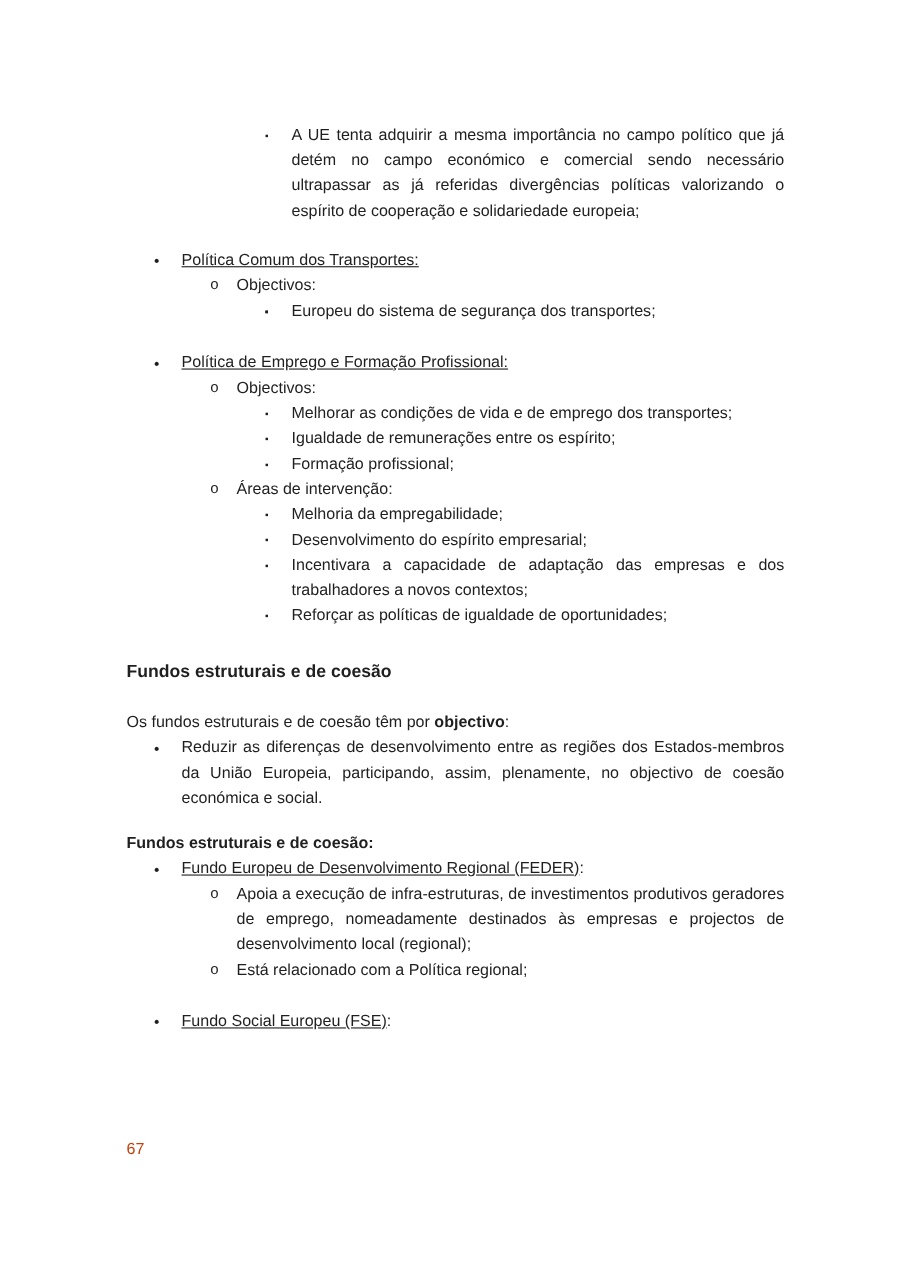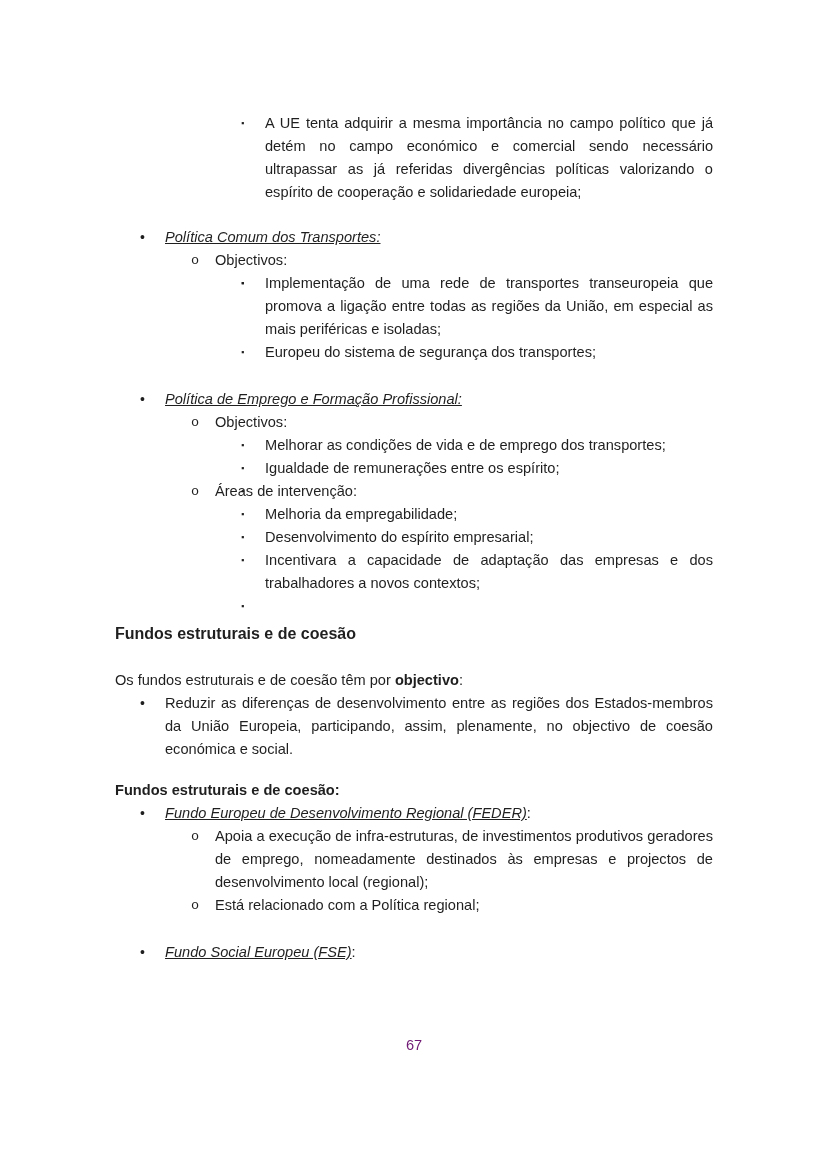--- a/index.html
+++ b/index.html
@@ -22,33 +22,33 @@
   .block .txt{display:block;text-align:justify;}
   .heading{font-weight:bold;font-size:16px;line-height:26px;}
   .heading .txt, .paragraph.single .txt{text-align:left;}
   .li1{padding-left:50px;}
   .li1 .marker{position:absolute;left:25px;top:0;font-size:14px;line-height:23px;}
   .li2{padding-left:100px;}
   .li2 .marker{position:absolute;left:76px;top:0;font-family:"Liberation Mono", monospace;font-size:13.5px;line-height:23px;}
   .li3{padding-left:150px;}
   .li3 .marker{position:absolute;left:126px;top:0;font-size:9px;line-height:23px;}
   .b{font-weight:bold;}
-  .u{text-decoration:underline;font-style:italic;}
+  .u{text-decoration:underline;}
   .spacer{width:100%;}
   .spacer.s{height:18px;}
   .spacer.m{height:22px;}
   .spacer.l{height:24px;}
   .spacer.xl{height:26px;}
   .pagenum{
     position:absolute;
     left:115px;top:1034px;
     width:598px;
-    text-align:center;
+    text-align:left;
     font-size:14.6px;line-height:23px;
-    color:#701a75;
+    color:#c2410c;
   }
 </style>
 </head>
 <body>
 
 <div class="page">
   <div class="content">
       <div class="block li3">
         <span class="marker">▪</span>
         <span class="txt"><span class="">A UE tenta adquirir a mesma importância no campo político que já detém no campo económico e comercial sendo necessário ultrapassar as já referidas divergências políticas valorizando o espírito de cooperação e solidariedade europeia;</span></span>
@@ -60,21 +60,20 @@
       </div>
       <div class="block li2">
         <span class="marker">o</span>
         <span class="txt"><span class="">Objectivos:</span></span>
       </div>
       <div class="block li3">
         <span class="marker">▪</span>
       </div>
       <div class="block li3">
         <span class="marker">▪</span>
-        <span class="txt"><span class="">Implementação de uma rede de transportes transeuropeia que promova a ligação entre todas as regiões da União, em especial as mais periféricas e isoladas;</span></span>
       </div>
       <div class="block li3">
         <span class="marker">▪</span>
         <span class="txt"><span class="">Europeu do sistema de segurança dos transportes;</span></span>
       </div>
       <div class="spacer l"></div>
       <div class="block li1">
         <span class="marker">•</span>
         <span class="txt"><span class="u">Política de Emprego e Formação Profissional:</span></span>
       </div>
@@ -85,39 +84,41 @@
       <div class="block li3">
         <span class="marker">▪</span>
         <span class="txt"><span class="">Melhorar as condições de vida e de emprego dos transportes;</span></span>
       </div>
       <div class="block li3">
         <span class="marker">▪</span>
         <span class="txt"><span class="">Igualdade de remunerações entre os espírito;</span></span>
       </div>
       <div class="block li3">
         <span class="marker">▪</span>
+        <span class="txt"><span class="">Formação profissional;</span></span>
       </div>
       <div class="block li2">
         <span class="marker">o</span>
         <span class="txt"><span class="">Áreas de intervenção:</span></span>
       </div>
       <div class="block li3">
         <span class="marker">▪</span>
         <span class="txt"><span class="">Melhoria da empregabilidade;</span></span>
       </div>
       <div class="block li3">
         <span class="marker">▪</span>
         <span class="txt"><span class="">Desenvolvimento do espírito empresarial;</span></span>
       </div>
       <div class="block li3">
         <span class="marker">▪</span>
         <span class="txt"><span class="">Incentivara a capacidade de adaptação das empresas e dos trabalhadores a novos contextos;</span></span>
       </div>
       <div class="block li3">
         <span class="marker">▪</span>
+        <span class="txt"><span class="">Reforçar as políticas de igualdade de oportunidades;</span></span>
       </div>
       <div class="spacer xl"></div>
       <div class="block heading">
         <span class="txt"><span class="b ">Fundos estruturais e de coesão</span></span>
       </div>
       <div class="spacer m"></div>
       <div class="block paragraph">
         <span class="txt"><span class="">Os fundos estruturais e de coesão têm por </span><span class="b ">objectivo</span><span class="">:</span></span>
       </div>
       <div class="block li1">

